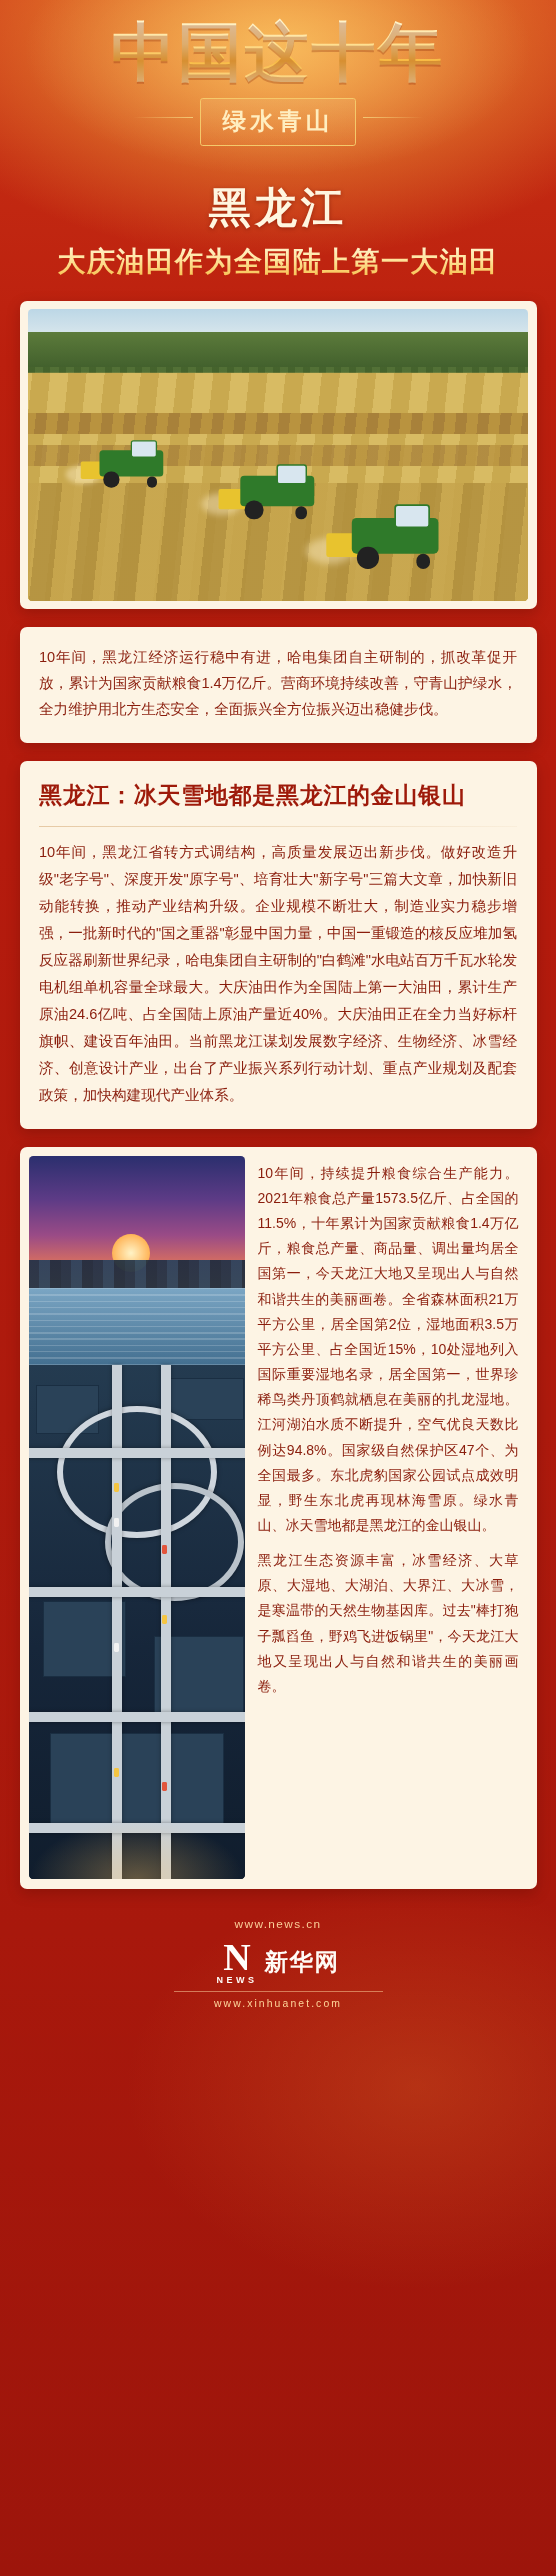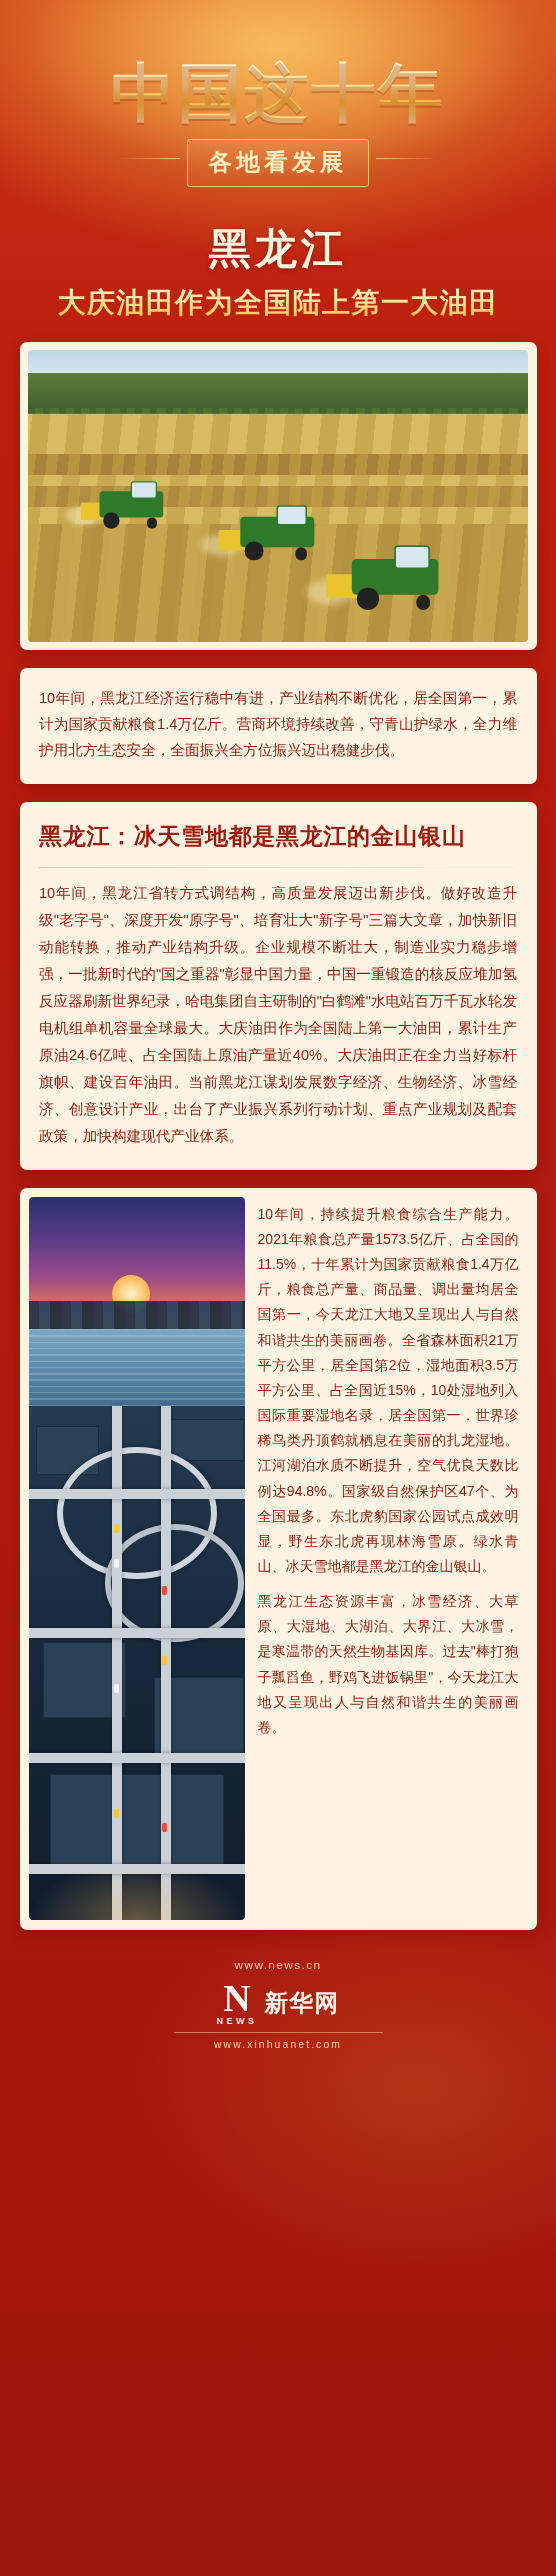--- a/index.html
+++ b/index.html
@@ -39,21 +39,20 @@
     font-size: 64px;
     line-height: 1.08;
     letter-spacing: 2.8px;
     color: #ffe9a8;
     background: linear-gradient(180deg, #fff6d2 0%, #ffe093 38%, #f7b942 62%, #ffe9ad 100%);
     -webkit-background-clip: text;
     background-clip: text;
     -webkit-text-fill-color: transparent;
     text-shadow: 0 2.1px 0 rgba(120,20,0,.25);
     padding: 0 17px;
-    margin-top: 41px;
   }
   .subtitle-ribbon {
     display: inline-block;
     margin-top: 11px;
     padding: 6.3px 21px 7.6px;
     border: 1.4px solid #f4c96b;
     border-radius: 2.8px;
     background: linear-gradient(180deg, rgba(255,236,178,.12), rgba(255,200,110,.05));
     font-family: "Liberation Serif", serif;
     font-weight: bold;
@@ -285,21 +284,21 @@
 </head>
 <body>
 
 <div class="page">
 
   <div class="header">
     <div class="main-title">中国这十年</div>
     <div class="ribbon-wrap">
       <span class="tail-l"></span>
       <span class="tail-r"></span>
-      <div class="subtitle-ribbon">各地看发展</div>
+      <div class="subtitle-ribbon">绿水青山</div>
     </div>
 
     <div class="province-block">
       <div class="province-name">黑龙江</div>
       <div class="province-slogan">大庆油田作为全国陆上第一大油田</div>
     </div>
   </div>
 
   <div class="card photo-card">
     <div class="photo">
@@ -331,21 +330,21 @@
             <span class="body"></span>
             <span class="cab"></span>
           <span class="wheel w1"></span>
             <span class="wheel w2"></span>
         </div>
       </div>
     </div>
   </div>
 
   <div class="card text-card">
-    <div class="lead-text">10年间，黑龙江经济运行稳中有进，产业结构不断优化，居全国第一，累计为国家贡献粮食1.4万亿斤。营商环境持续改善，守青山护绿水，全力维护用北方生态安全，全面振兴全方位振兴迈出稳健步伐。</div>
+    <div class="lead-text">10年间，黑龙江经济运行稳中有进，哈电集团自主研制的，抓改革促开放，累计为国家贡献粮食1.4万亿斤。营商环境持续改善，守青山护绿水，全力维护用北方生态安全，全面振兴全方位振兴迈出稳健步伐。</div>
   </div>
 
   <div class="card text-card">
     <div class="section-title">黑龙江：冰天雪地都是黑龙江的金山银山</div>
     <div class="divider"></div>
     <div class="body-text">10年间，黑龙江省转方式调结构，高质量发展迈出新步伐。做好改造升级"老字号"、深度开发"原字号"、培育壮大"新字号"三篇大文章，加快新旧动能转换，推动产业结构升级。企业规模不断壮大，制造业实力稳步增强，一批新时代的"国之重器"彰显中国力量，中国一重锻造的核反应堆加氢反应器刷新世界纪录，哈电集团自主研制的"白鹤滩"水电站百万千瓦水轮发电机组单机容量全球最大。大庆油田作为全国陆上第一大油田，累计生产原油24.6亿吨、占全国陆上原油产量近40%。大庆油田正在全力当好标杆旗帜、建设百年油田。当前黑龙江谋划发展数字经济、生物经济、冰雪经济、创意设计产业，出台了产业振兴系列行动计划、重点产业规划及配套政策，加快构建现代产业体系。</div>
   </div>
 
   <div class="split-card">
     <div class="split-photo">

